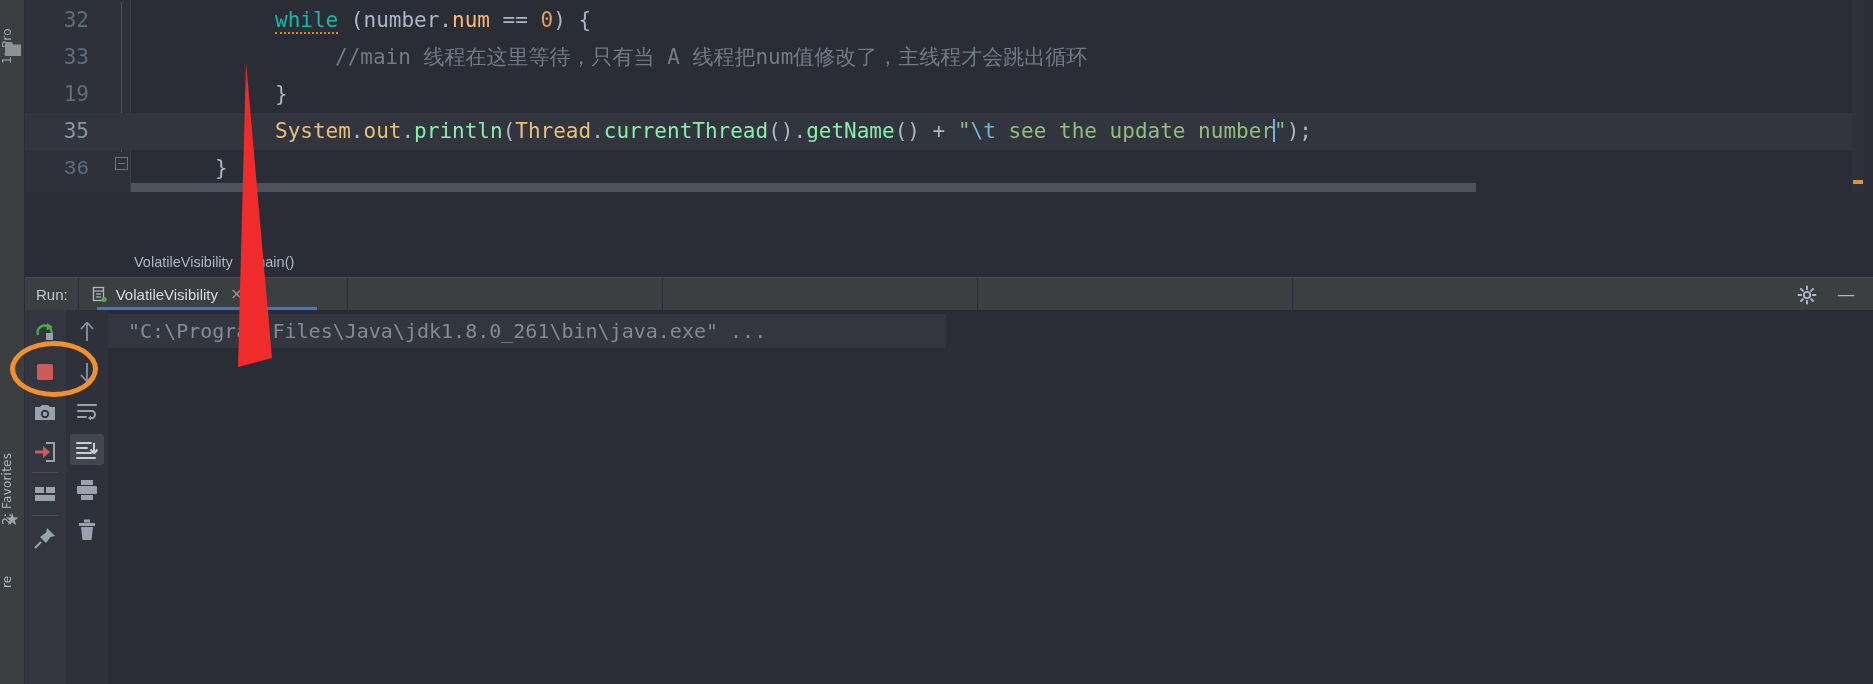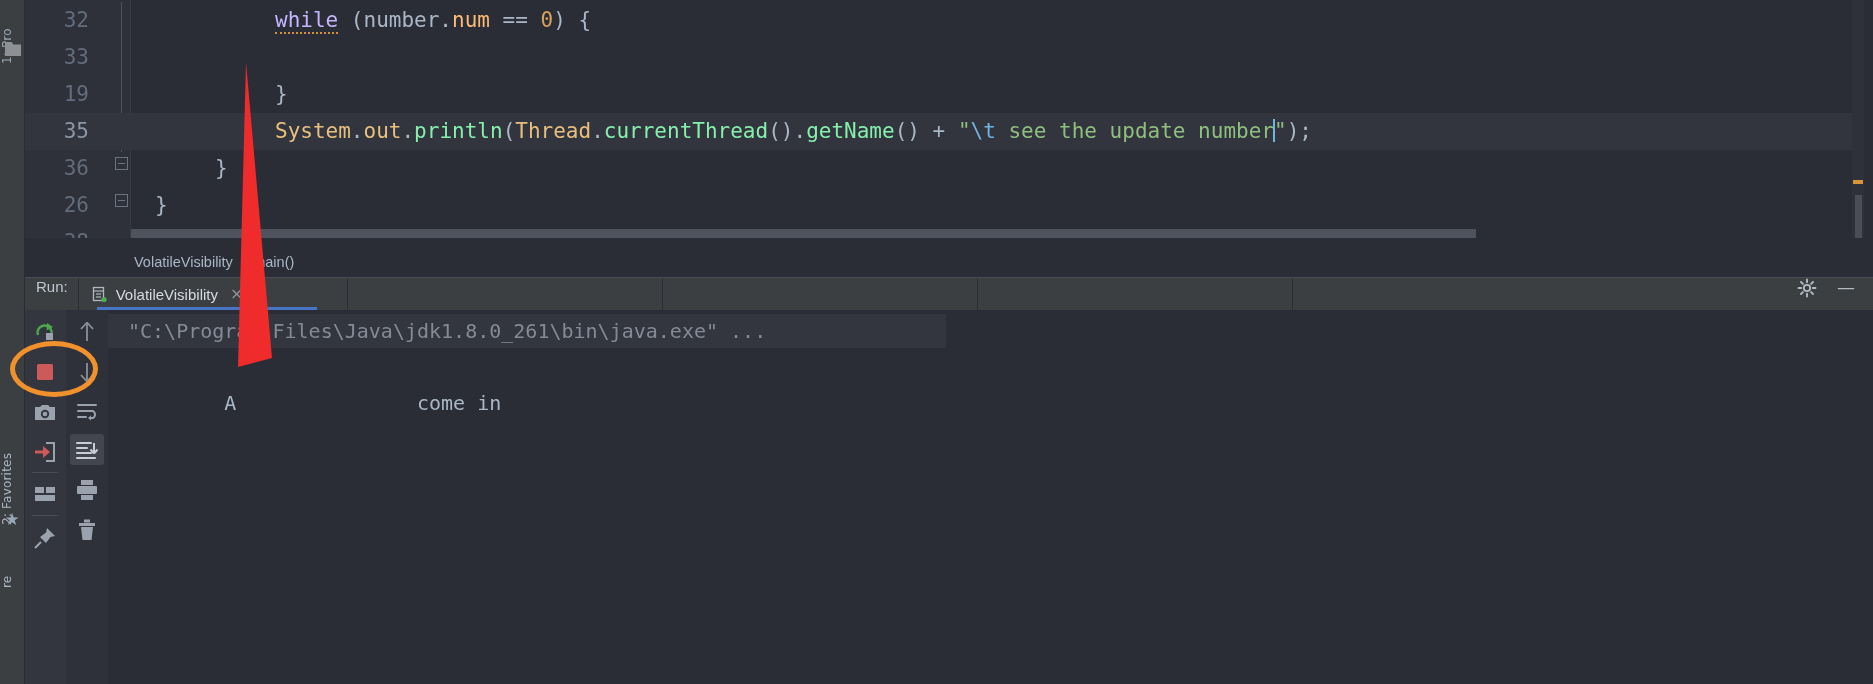--- a/index.html
+++ b/index.html
@@ -27,21 +27,21 @@
   .vert-label.bot { top: 548px; height: 40px; color: #a9b7c6; }
   .strip-icon { position: absolute; left: 5px; width: 16px; height: 16px; }
   .folder-ico {
     background: #8d9196;
     clip-path: polygon(0 12%, 42% 12%, 52% 28%, 100% 28%, 100% 100%, 0 100%);
   }
   .star-ico { color: #9aa7b5; font-size: 17px; line-height: 16px; text-align: center; width: 18px; left: 3px; }
 
   
   .editor {
-    position: absolute; left: 25px; top: 0; right: 9px; height: 238px;
+    position: absolute; left: 25px; top: 0; right: 9px; height: 192px;
     background: #2b2d36; overflow: hidden;
   }
   .gutter {
     position: absolute; left: 0; top: 0; width: 78px; height: 238px;
     background: #2f313a;
   }
   .fold-col {
     position: absolute; left: 78px; top: 0; width: 28px; height: 238px;
     background: #2f313a; border-right: 1px solid #393c47;
   }
@@ -55,21 +55,21 @@
   }
   .lnum {
     position: absolute; width: 78px; text-align: right; padding-right: 14px;
     color: #636c7a; font-family: "DejaVu Sans Mono", monospace;
     font-size: 21px; line-height: 37px; height: 37px;
   }
   .lnum.cur { color: #8d96a5; }
   .hl-row {
     position: absolute; left: 0; right: 0; height: 37px; background: #32343e;
   }
-  .kw { color: #c4b5fd; }
+  .kw { color: #14b8a6; }
   .kw-u { border-bottom: 2px dotted #d08f3c; }
   .num { color: #d9a05b; }
   .cmt { color: #737a85; font-family: "DejaVu Sans Mono","DejaVu Sans", monospace; }
   .cls { color: #e8c07d; }
   .call { color: #86efac; }
   .str { color: #8fbf7f; }
   .esc { color: #6fb3e0; }
   .punct { color: #a9b7c6; }
   .red { color: #fdba74; }
 
@@ -117,21 +117,21 @@
   }
   .bc-sep { color: #6b7280; margin: 0 8px; font-size: 13px; }
 
   
   .run-panel {
     position: absolute; left: 25px; top: 277px; right: 0; bottom: 0;
     background: #2b2d36; border-top: 1px solid #4a4d57;
   }
   .run-header {
     position: absolute; left: 0; top: 0; right: 0; height: 32px;
-    background: #3c3f41; display: flex; align-items: flex-start;
+    background: #3c3f41; display: flex; align-items: center;
   }
   .run-label {
     color: #bfc7d0; font-size: 15px; padding: 0 10px 0 11px;
     font-family: "Liberation Sans", sans-serif;
   }
   .run-tab {
     position: relative; height: 32px; display: flex; align-items: center;
     padding: 0 10px 0 12px; border-left: 1px solid #2b2d36; border-right: 1px solid #2b2d36;
     min-width: 270px;
   }
@@ -206,26 +206,27 @@
       <div class="fold-mark" style="top:157px;"></div>
       <div class="fold-mark" style="top:194px;"></div>
     </div>
 
     <div class="hl-row" style="top:113px;left:0;"></div>
 
     <div class="lnum" style="top:2px;">32</div>
     <div class="lnum" style="top:39px;">33</div>
     <div class="lnum" style="top:76px;">19</div>
     <div class="lnum cur" style="top:113px;">35</div>
-    <div class="lnum" style="top:150px;">36</div>
+    <div class="lnum" style="top:150px;font-family:Liberation Mono, monospace;">36</div>
     <div class="lnum" style="top:187px;">26</div>
     <div class="lnum" style="top:224px;">38</div>
 
     <div class="code-area">
       <div class="line" style="top:2px;padding-left:144px;"><span class="kw kw-u">while</span><span class="punct"> (number.</span><span class="red">num</span><span class="punct"> == </span><span class="num">0</span><span class="punct">) {</span></div>
+      <div class="line" style="top:39px;padding-left:204px;"><span class="cmt">//main 线程在这里等待，只有当 A 线程把num值修改了，主线程才会跳出循环</span></div>
       <div class="line" style="top:76px;padding-left:144px;"><span class="punct">}</span></div>
       <div class="line" style="top:113px;padding-left:144px;"><span class="cls">System</span><span class="punct">.</span><span class="cls">out</span><span class="punct">.</span><span class="call">println</span><span class="punct">(</span><span class="cls">Thread</span><span class="punct">.</span><span class="call">currentThread</span><span class="punct">()</span><span class="punct">.</span><span class="call">getName</span><span class="punct">()</span><span class="punct"> + </span><span class="str">"</span><span class="esc">\t</span><span class="str"> see the update number</span><span class="caret"></span><span class="str">"</span><span class="punct">);</span></div>
       <div class="line" style="top:150px;padding-left:84px;"><span class="punct">}</span></div>
       <div class="line" style="top:187px;padding-left:24px;"><span class="punct">}</span></div>
     </div>
 
     <div class="marker-gutter">
       <div class="marker-orange"></div>
       <div class="marker-scroll"></div>
     </div>
@@ -374,23 +375,20 @@
           <rect x="9" y="1.5" width="6" height="3" fill="#9aa2ad"></rect>
           <rect x="4" y="5" width="16" height="3" fill="#9aa2ad"></rect>
           <path d="M6 9 h12 l-1.5 13 h-9 z" fill="#9aa2ad"></path>
         </svg>
       </div>
     </div>
 
     <div class="console">
       <div class="con-hl" style="top:4px;width:838px;"></div>
       <div class="con-line con-cmd" style="top:4px;">"C:\Program Files\Java\jdk1.8.0_261\bin\java.exe" ...</div>
-      <div class="con-line" style="top:42px;">
-        <span>A</span><span>		</span><span>come in</span>
-      </div>
     </div>
   </div>
 
   <svg class="ann" style="left:0;top:0;" width="1873" height="684">
     <defs>
       <marker id="arrowhead" markerWidth="5" markerHeight="5" refX="2.5" refY="2.5" orient="auto">
         <path d="M0,0 L5,2.5 L0,5 Z" fill="#ef2b2b"></path>
       </marker>
     </defs>
     <polygon points="246,62 238,367 272,358" fill="#ef2b2b"></polygon>

